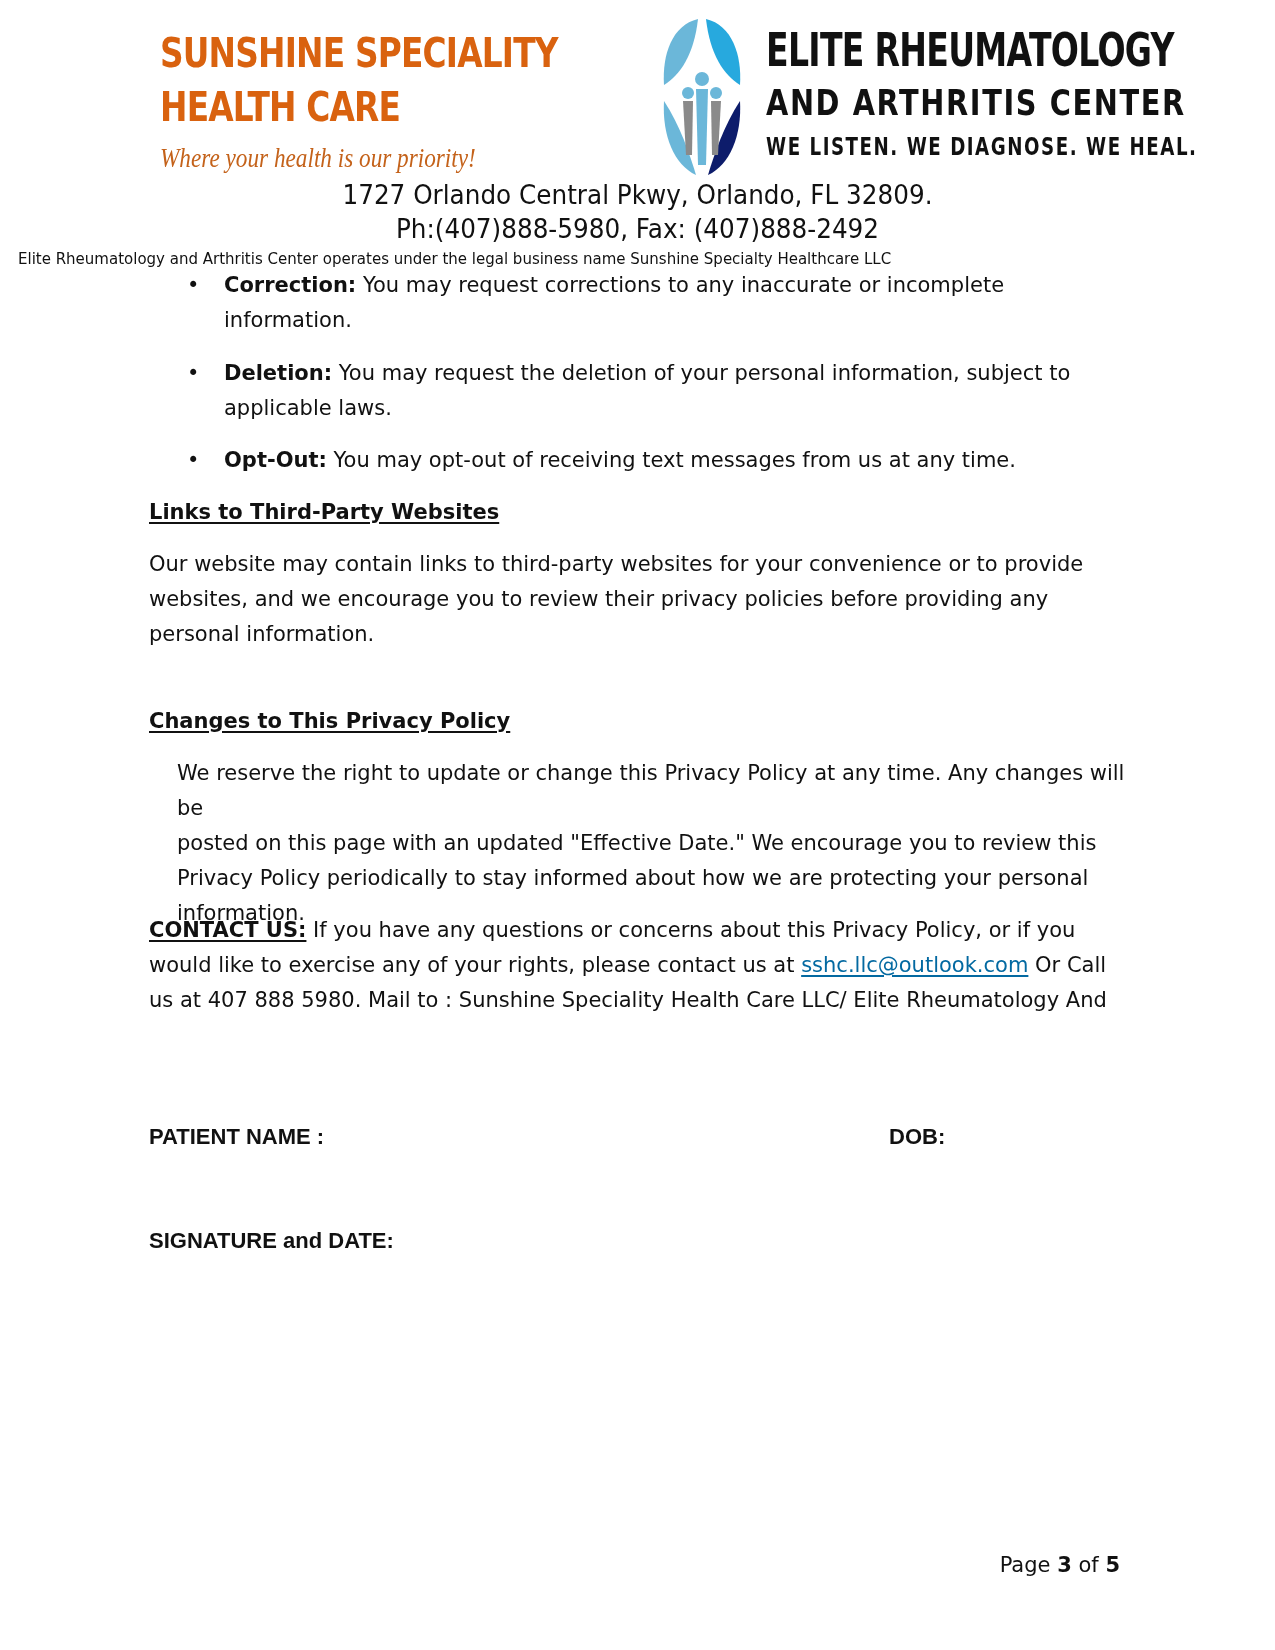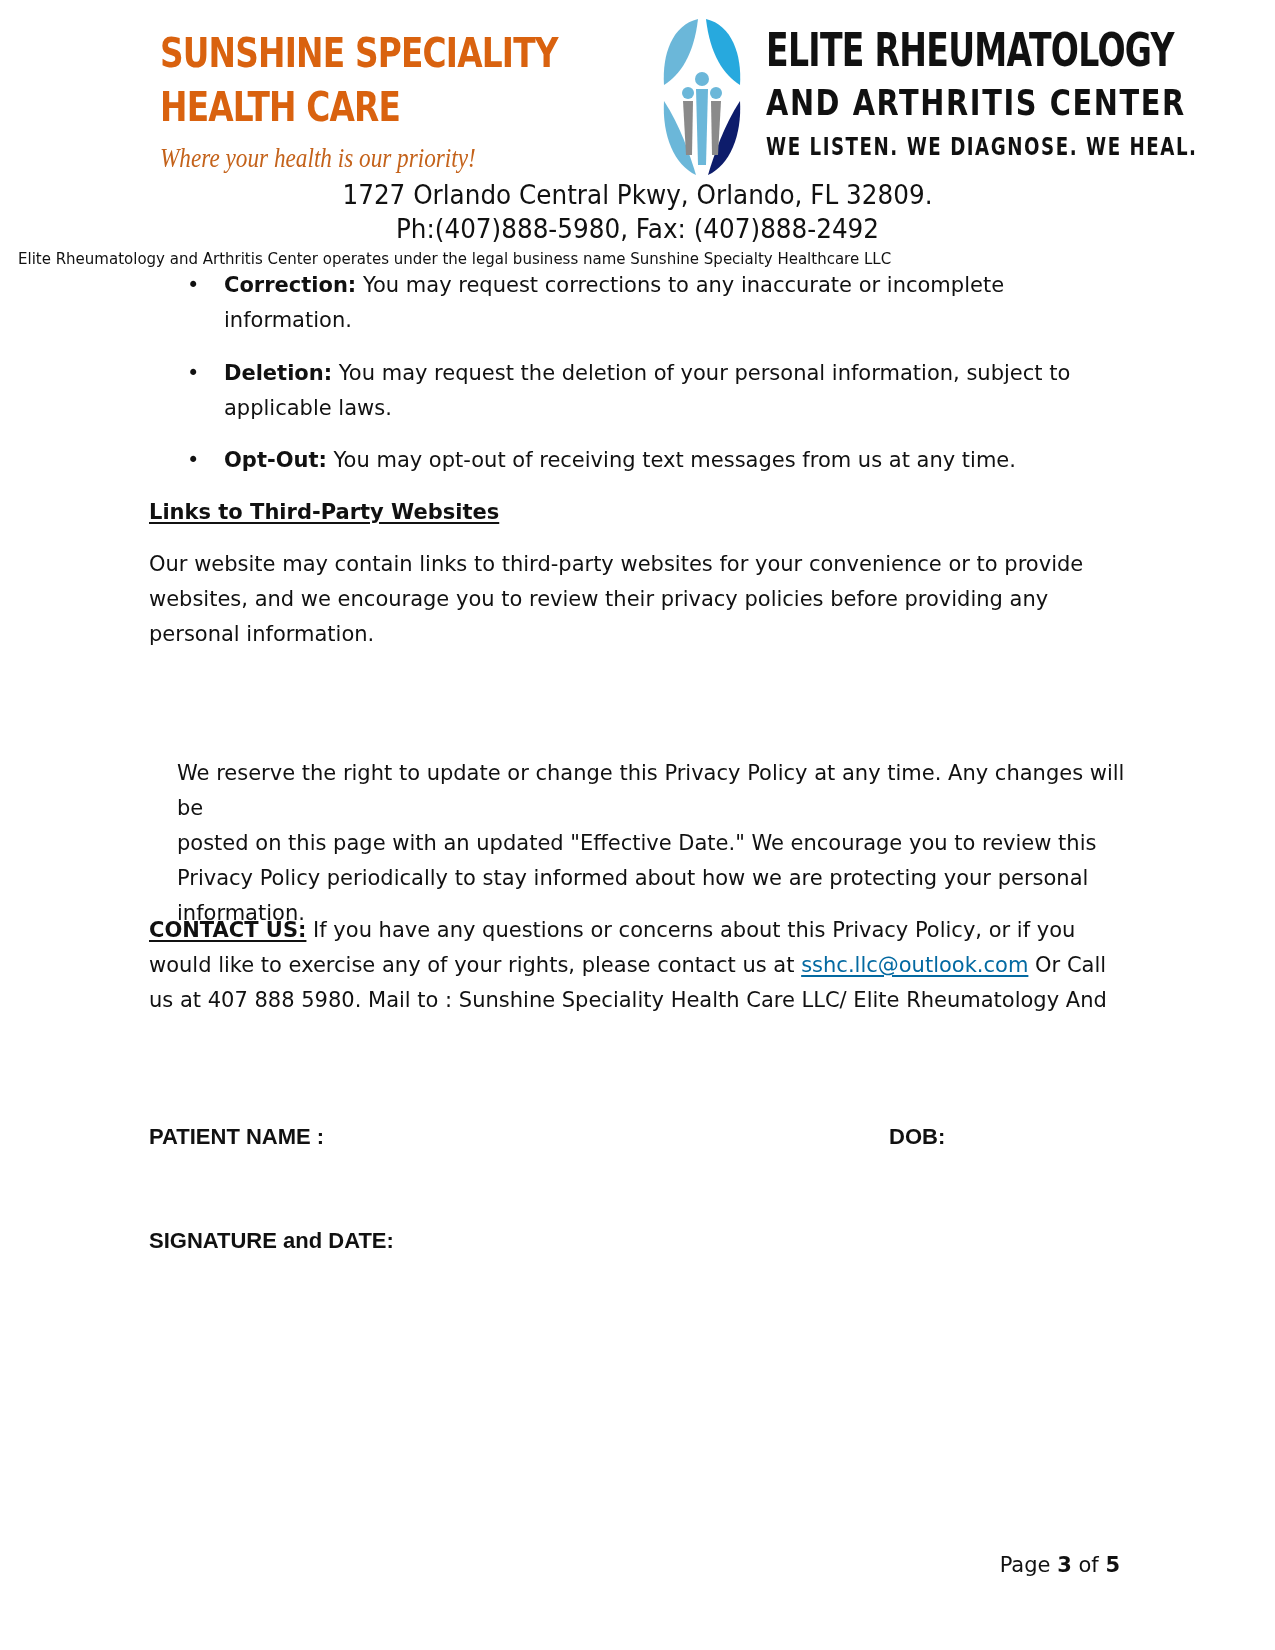--- a/index.html
+++ b/index.html
@@ -134,20 +134,23 @@
 
   <div class="block body-text" style="top:495px;">
     <span class="heading">Links to Third-Party Websites</span>
   </div>
   <div class="block body-text" style="top:547px;">
     <div>Our website may contain links to third-party websites for your convenience or to provide</div>
     <div>websites, and we encourage you to review their privacy policies before providing any</div>
     <div>personal information.</div>
   </div>
 
+  <div class="block body-text" style="top:704px;">
+    <span class="heading">Changes to This Privacy Policy</span>
+  </div>
   <div class="block body-text" style="top:756px;margin-left:28px;">
     <div>We reserve the right to update or change this Privacy Policy at any time. Any changes will be</div>
     <div>posted on this page with an updated "Effective Date." We encourage you to review this</div>
     <div>Privacy Policy periodically to stay informed about how we are protecting your personal</div>
     <div>information.</div>
   </div>
 
   <div class="block body-text" style="top:913px;">
     <div>
       <span class="heading">CONTACT US:</span><span> If you have any questions or concerns about this Privacy Policy, or if you</span>

